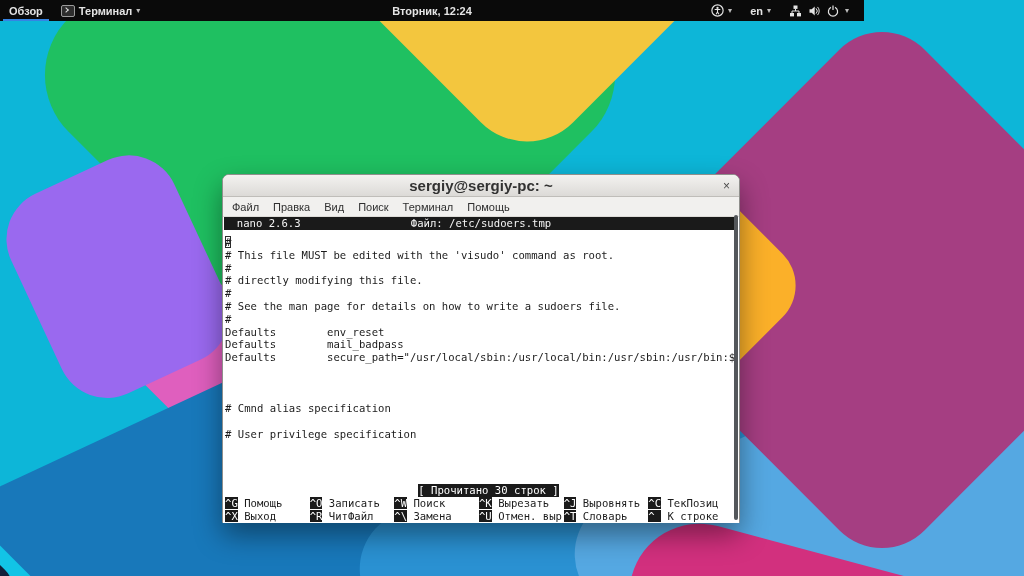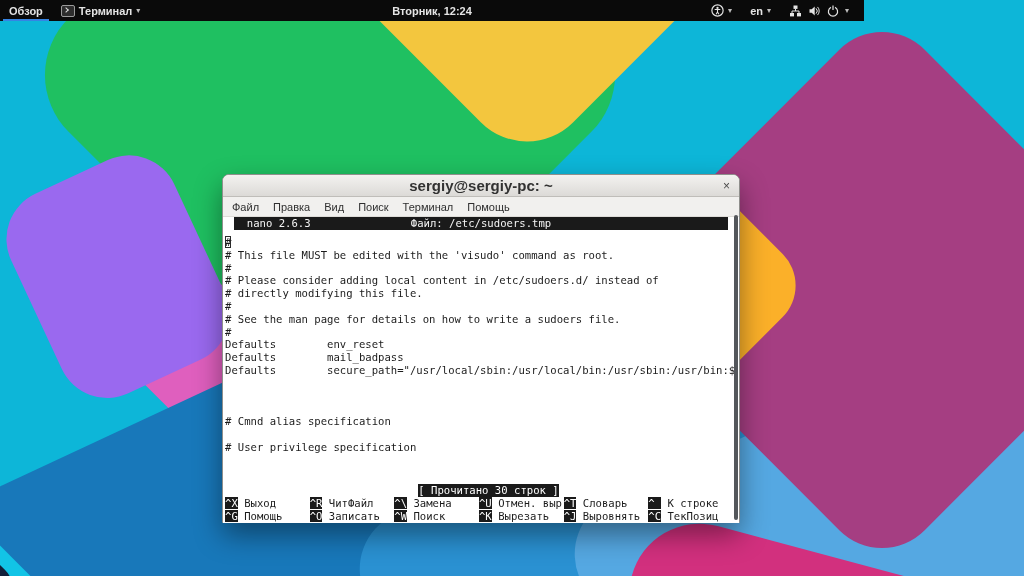--- a/index.html
+++ b/index.html
@@ -58,21 +58,21 @@
   .close-btn{position:absolute;right:9px;top:0;height:21px;display:flex;align-items:center;
              font-size:12px;color:#4c4c4c;cursor:default;}
   .menubar{height:19px;background:#f1f0ee;border-bottom:1px solid #dedcd8;
            display:flex;align-items:center;padding-left:2px;}
   .menu-item{font-size:11px;color:#2f2f2f;padding:8px 7px;line-height:18px;}
 
   
   .screen{position:relative;height:306px;background:#fff;overflow:hidden;
           font-family:"DejaVu Sans Mono",monospace;font-size:10.6px;line-height:12.8px;
           color:#1b1b1b;}
-  .nano-header{height:13px;margin:0 11px;background:#1a1a1a;color:#f5f5f5;
+  .nano-header{height:13px;margin:0 1px;background:#1a1a1a;color:#f5f5f5;
                position:relative;white-space:pre;}
   .nano-header .nh-left{position:absolute;left:0;top:0;}
   .nano-header .nh-center{position:absolute;left:50%;transform:translateX(-50%);top:0;}
   .editor{padding:6px 2px 0 2px;}
   .ed-line{white-space:pre;height:12.8px;}
   .cursor{outline:1px solid #2a2a2a;outline-offset:-1px;}
   .statusrow{position:absolute;left:15px;right:0;bottom:26px;height:13px;text-align:center;}
   .statusbox{display:inline-block;background:#1a1a1a;color:#fff;white-space:pre;}
   .sc-rows{position:absolute;left:2px;right:6px;bottom:0;}
   .sc-row{display:grid;grid-template-columns:repeat(6,1fr);height:12.8px;}
@@ -173,54 +173,53 @@
   <div class="screen">
     <div class="nano-header">
       <span class="nh-left">  nano 2.6.3</span>
       <span class="nh-center">Файл: /etc/sudoers.tmp</span>
     </div>
 
     <div class="editor">
         <div class="ed-line"><span class="cursor">#</span></div>
         <div class="ed-line"># This file MUST be edited with the 'visudo' command as root.</div>
         <div class="ed-line">#</div>
-        <div class="ed-line"># Please consider adding local content in /etc/sudoers.d/ instead of</div>
         <div class="ed-line"># directly modifying this file.</div>
         <div class="ed-line">#</div>
         <div class="ed-line"># See the man page for details on how to write a sudoers file.</div>
         <div class="ed-line">#</div>
         <div class="ed-line">Defaults        env_reset</div>
         <div class="ed-line">Defaults        mail_badpass</div>
         <div class="ed-line">Defaults        secure_path="/usr/local/sbin:/usr/local/bin:/usr/sbin:/usr/bin:$</div>
         <div class="ed-line">&nbsp;</div>
         <div class="ed-line">&nbsp;</div>
         <div class="ed-line">&nbsp;</div>
         <div class="ed-line"># Cmnd alias specification</div>
         <div class="ed-line">&nbsp;</div>
         <div class="ed-line"># User privilege specification</div>
       </div>
 
     <div class="statusrow">
       <span class="statusbox">[ Прочитано 30 строк ]</span>
     </div>
 
     <div class="sc-rows">
+      <div class="sc-row">
+          <span class="sc"><span class="sc-key">^G</span> Помощь</span>
+          <span class="sc"><span class="sc-key">^O</span> Записать</span>
+          <span class="sc"><span class="sc-key">^W</span> Поиск</span>
+          <span class="sc"><span class="sc-key">^K</span> Вырезать</span>
+          <span class="sc"><span class="sc-key">^J</span> Выровнять</span>
+          <span class="sc"><span class="sc-key">^C</span> ТекПозиц</span>
+        </div>
       <div class="sc-row">
           <span class="sc"><span class="sc-key">^X</span> Выход</span>
           <span class="sc"><span class="sc-key">^R</span> ЧитФайл</span>
           <span class="sc"><span class="sc-key">^\</span> Замена</span>
           <span class="sc"><span class="sc-key">^U</span> Отмен. выр</span>
           <span class="sc"><span class="sc-key">^T</span> Словарь</span>
           <span class="sc"><span class="sc-key">^_</span> К строке</span>
         </div>
-      <div class="sc-row">
-          <span class="sc"><span class="sc-key">^G</span> Помощь</span>
-          <span class="sc"><span class="sc-key">^O</span> Записать</span>
-          <span class="sc"><span class="sc-key">^W</span> Поиск</span>
-          <span class="sc"><span class="sc-key">^K</span> Вырезать</span>
-          <span class="sc"><span class="sc-key">^J</span> Выровнять</span>
-          <span class="sc"><span class="sc-key">^C</span> ТекПозиц</span>
-        </div>
     </div>
   </div>
 
   <div class="vscroll"></div>
 </div>
 
 </body></html>

